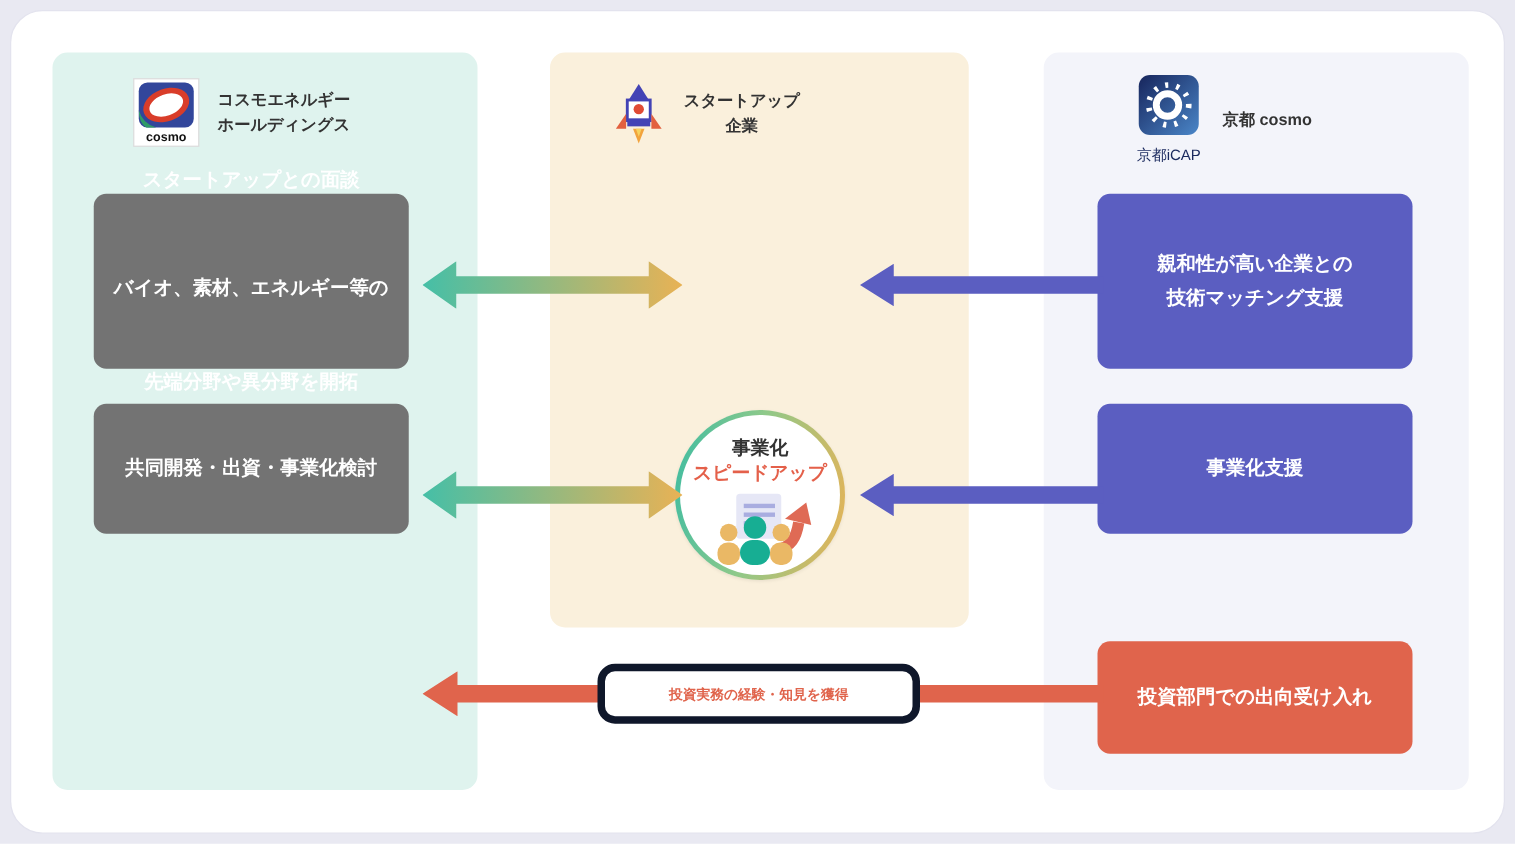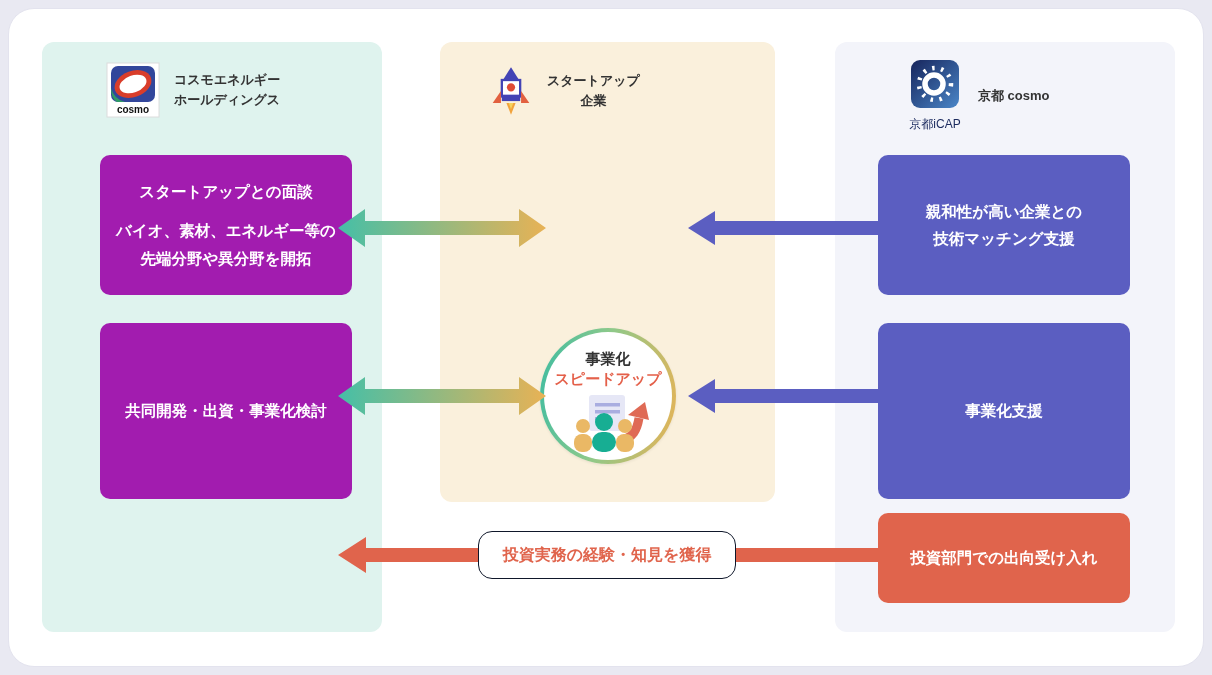--- a/index.html
+++ b/index.html
@@ -38,25 +38,25 @@
   .node {
     position: absolute;
     width: 252px;
     border-radius: 10px;
     display: flex; flex-direction: column;
     align-items: center; justify-content: center;
     color: #fff; font-weight: bold; font-size: 15.5px;
     text-align: center; line-height: 1.75;
     padding: 10px;
   }
-  .node.green { background: #a21caf; left: 100px; }
+  .node.green { background: #737373; left: 75px; gap: 47px; }
   .node.purple { background: #5b5ec1; left: 878px; }
   .node.coral { background: #e0644c; left: 878px; }
   .row1 { top: 155px; height: 140px; }
-  .row2 { top: 323px; height: 176px; }
+  .row2 { top: 323px; height: 104px; }
   .row3 { top: 513px; height: 90px; }
   .node .gap-below { margin-bottom: 12px; }
 
   .circle-wrap {
     position: absolute; left: 540px; width: 136px; height: 136px;
     border-radius: 50%;
     background: linear-gradient(100deg, #3cbca2 0%, #8ec98a 45%, #e8b255 100%);
     padding: 4px;
     box-shadow: 0 1px 3px rgba(0,0,0,0.08);
   }
@@ -72,24 +72,24 @@
   .circle-line2 { font-weight: bold; font-size: 15px; color: #e4604a; line-height: 1.35; }
   .circle-icon { margin-top: 4px; }
 
   .arrow { position: absolute; }
 
   .bottom-label {
     position: absolute;
     left: 478px; top: 531px;
     width: 258px; height: 48px;
     background: #fff;
-    border: 1px solid #0f172a;
+    border: 6px solid #0f172a;
     border-radius: 14px;
     display: flex; align-items: center; justify-content: center;
-    color: #e0644c; font-weight: bold; font-size: 16px;
+    color: #e0644c; font-weight: bold; font-size: 11px;
     z-index: 3;
   }
 </style>
 </head>
 <body>
 
 <div class="canvas">
   <div class="card"></div>
 
   <div class="panel panel-left"></div>

